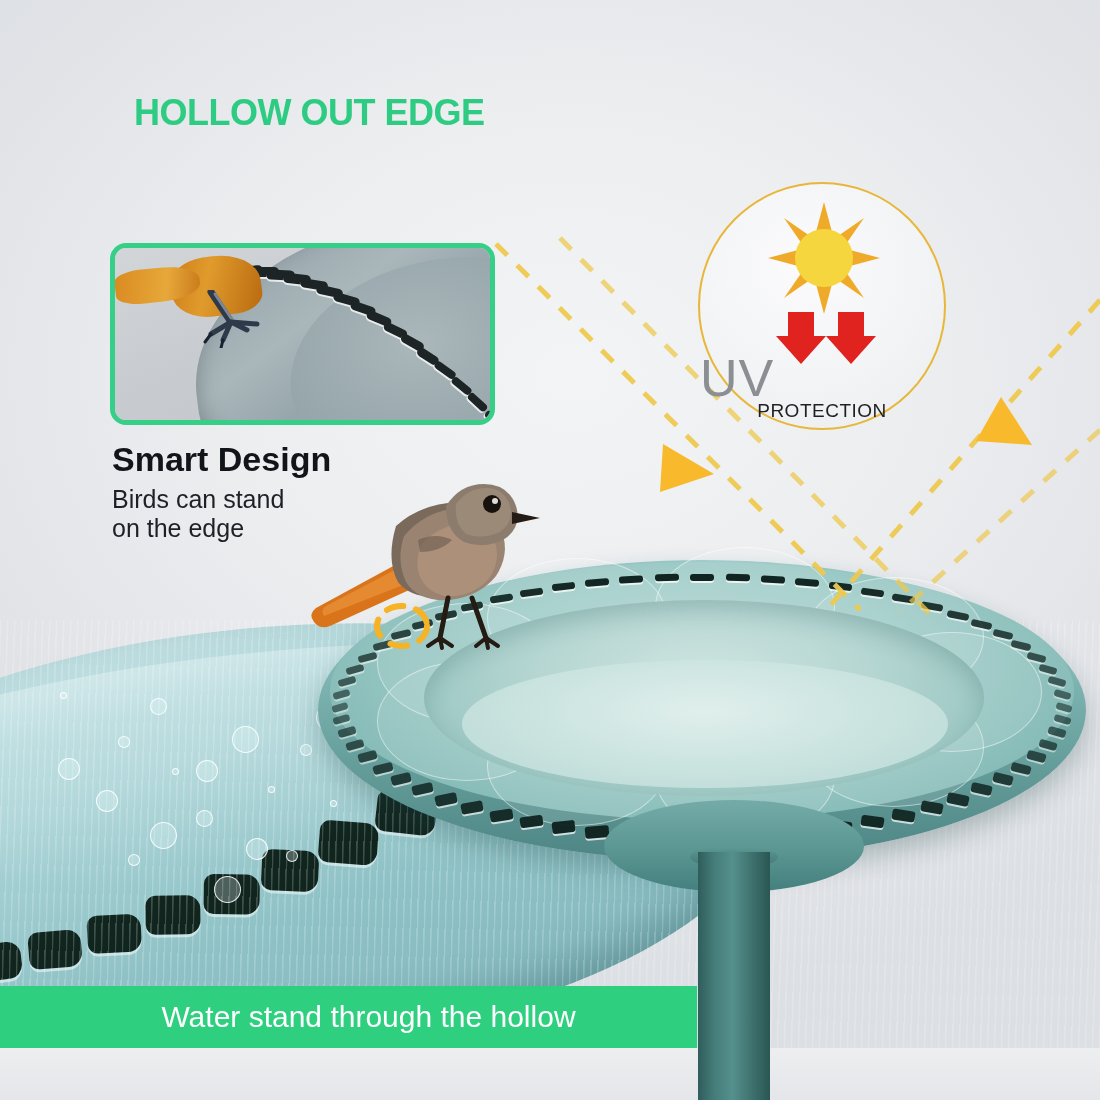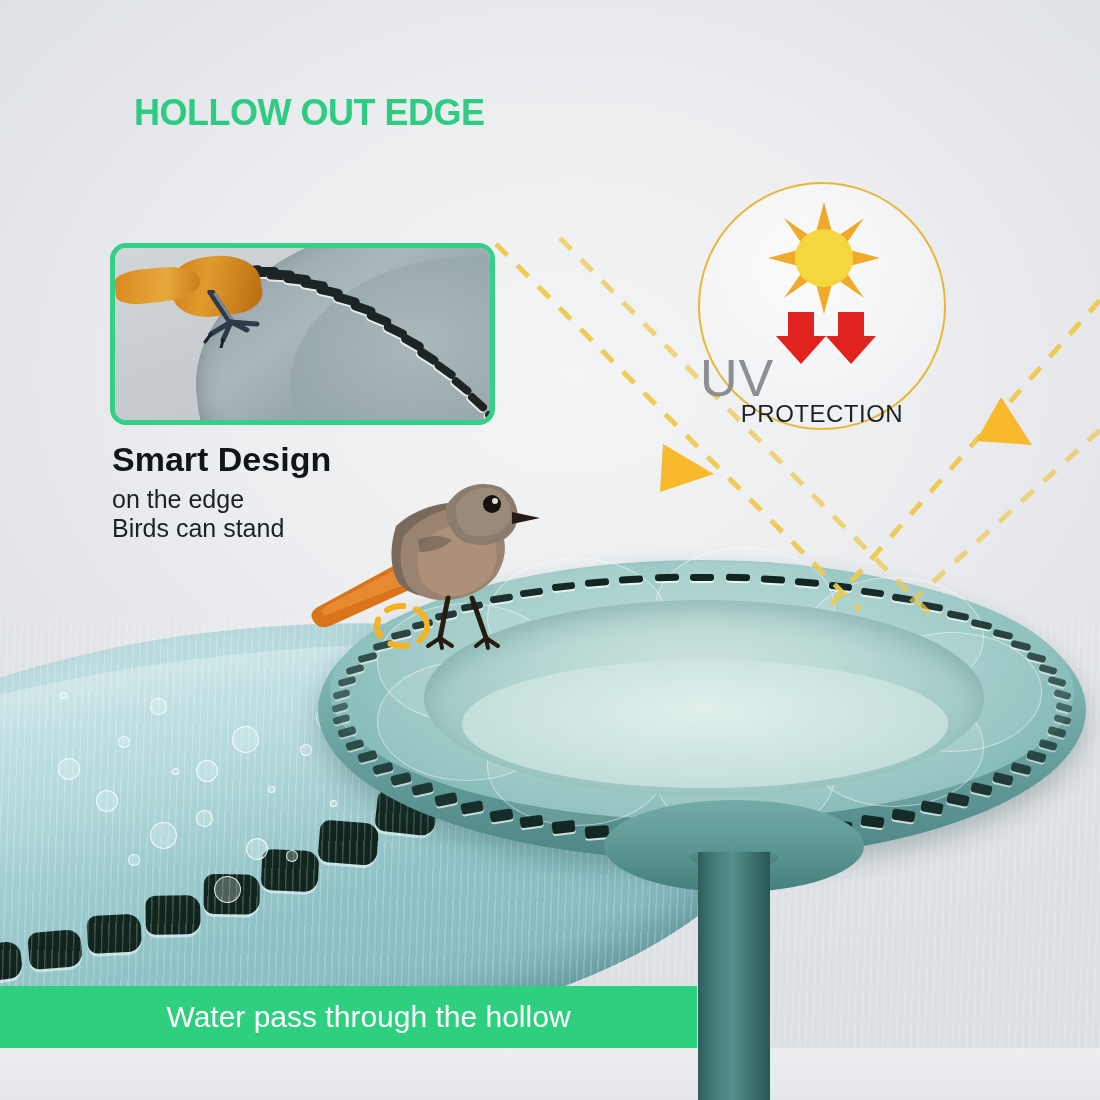--- a/index.html
+++ b/index.html
@@ -111,21 +111,21 @@
   .uv-arrows { position: absolute; left: 72px; top: 128px; width: 104px; height: 52px; }
   .uv-text {
     position: absolute; left: 0; right: 0; top: 168px;
     text-align: left;
     font-size: 52px; font-weight: normal; color: #8b8f93; letter-spacing: 1px;
     line-height: 1;
   }
   .uv-label {
     position: absolute; left: 0; right: 0; top: 216px;
     text-align: center;
-    font-size: 24px; color: #1d2126; letter-spacing: .5px;
+    font-size: 19px; color: #1d2126; letter-spacing: .5px;
   }
 
   
   .rays { position: absolute; inset: 0; pointer-events: none; }
 
   
   .photo { position: absolute; inset: 0; }
 
   
   .rim-closeup {
@@ -449,22 +449,22 @@
         <path d="M10 2 L30 32" stroke="#2e3a4a" stroke-width="7" fill="none" stroke-linecap="round"></path>
         <path d="M14 4 L34 34" stroke="#7b8796" stroke-width="3" fill="none" stroke-linecap="round"></path>
         <path d="M30 32 L10 44 M30 32 L22 50 M30 32 L46 40 M30 32 L56 34" stroke="#2e3a4a" stroke-width="5" fill="none" stroke-linecap="round"></path>
         <path d="M10 44 L4 52 M22 50 L20 58" stroke="#1a2230" stroke-width="3" fill="none" stroke-linecap="round"></path>
       </svg>
     </div>
   </div>
 
   <div class="sd-title">Smart Design</div>
   <div class="sd-sub">
+    <div>Birds can stand</div>
     <div>on the edge</div>
-    <div>Birds can stand</div>
   </div>
 
   <svg class="rays" viewBox="0 0 1100 1100">
     <g stroke="#eec84e" stroke-width="5" fill="none" stroke-dasharray="16 14" stroke-linecap="butt">
 
       <line x1="496" y1="244" x2="860" y2="610" opacity=".95"></line>
       <line x1="560" y1="238" x2="930" y2="614" opacity=".75"></line>
 
       <line x1="1100" y1="300" x2="828" y2="608" opacity=".95"></line>
       <line x1="1100" y1="430" x2="900" y2="612" opacity=".70"></line>
@@ -493,19 +493,19 @@
       <path d="M8 0 H34 V24 H46 L21 52 L-4 24 H8 Z" fill="#e0231f" transform="translate(8,0)"></path>
       <path d="M8 0 H34 V24 H46 L21 52 L-4 24 H8 Z" fill="#e0231f" transform="translate(58,0)"></path>
     </svg>
     <div class="uv-text">UV</div>
     <div class="uv-label">PROTECTION</div>
   </div>
 
   <div class="bottom-strip"></div>
 
   <div class="banner-green">
-    <span>Water pass through the hollow</span>
+    <span>Water stand through the hollow</span>
   </div>
 
 
   <div class="pole-front"></div>
 
 </div>
 
 </body></html>

